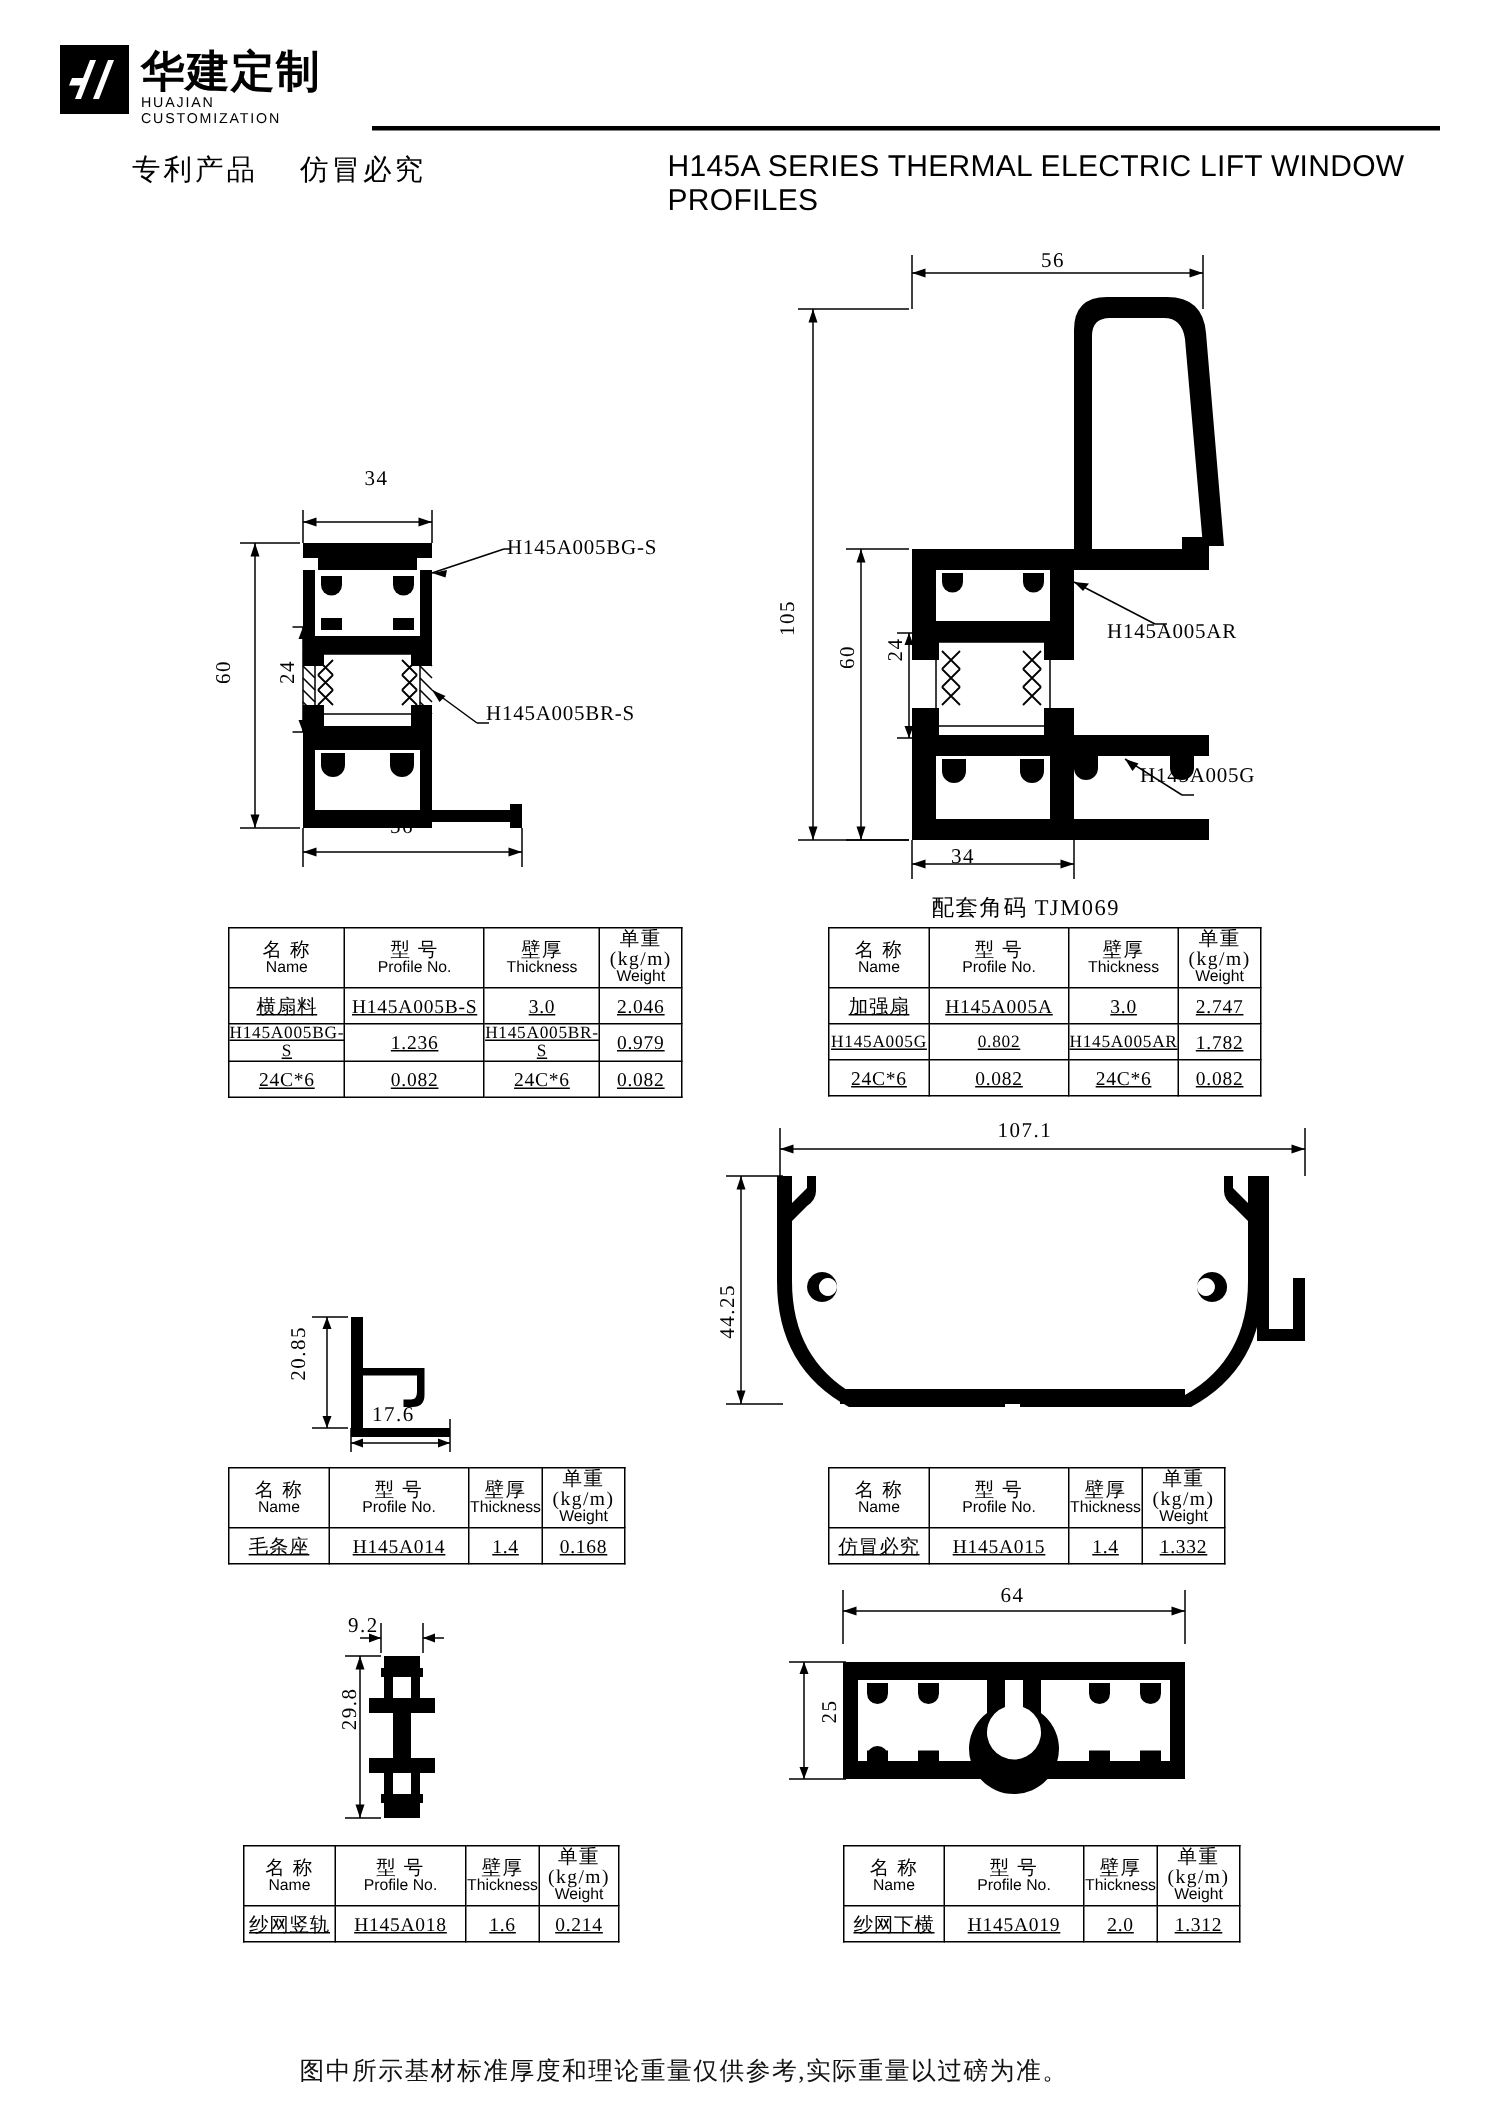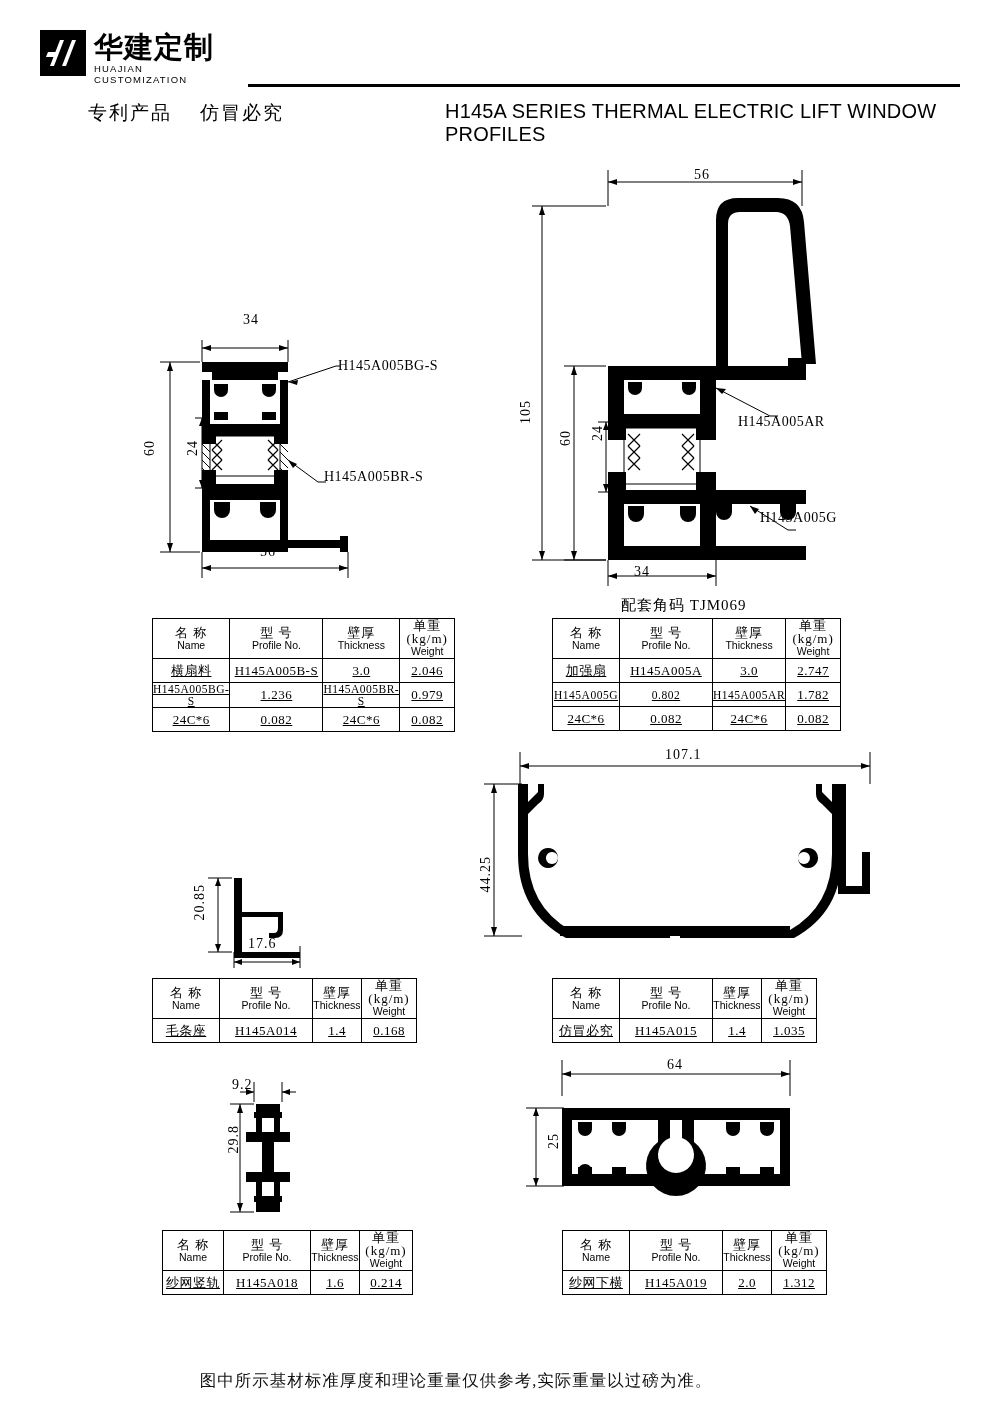--- a/index.html
+++ b/index.html
@@ -441,21 +441,21 @@
           </td>
       <td class="hd" style="width:54px;">
             <span class="cn">单重(kg/m)</span>
             <span class="en">Weight</span>
           </td>
     </tr>
     <tr>
       <td class="bd">仿冒必究</td>
       <td class="bd">H145A015</td>
       <td class="bd">1.4</td>
-      <td class="bd">1.035</td>
+      <td class="bd">1.332</td>
     </tr>
   </tbody>
     </table>
 </div>
 
 <div class="abs" style="left:200px;top:1070px;width:160px;height:160px;">
   <svg width="160" height="160" viewBox="0 0 160 160">
     <g stroke="#000" fill="none" stroke-width="1">
       <line x1="54" y1="12" x2="54" y2="32"></line>
       <line x1="82" y1="12" x2="82" y2="32"></line>

